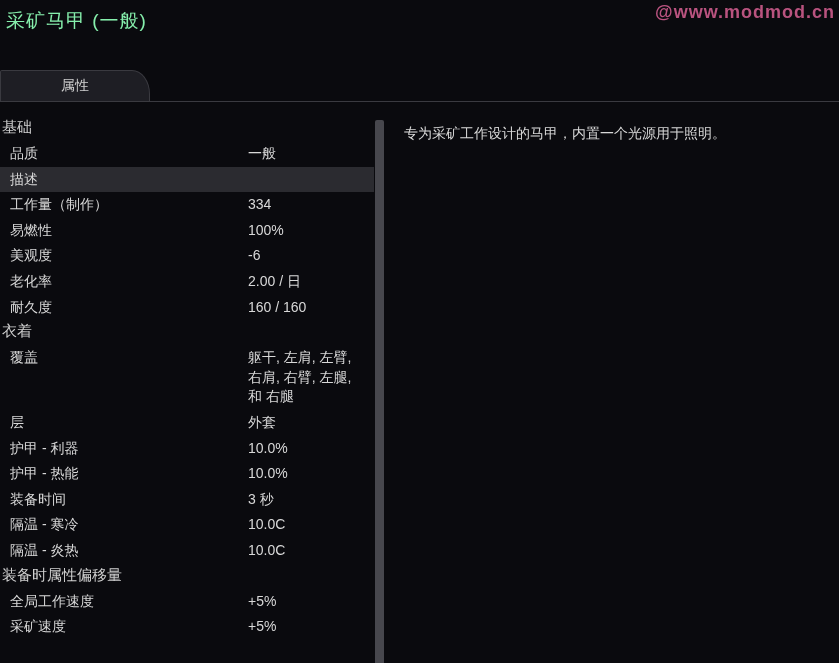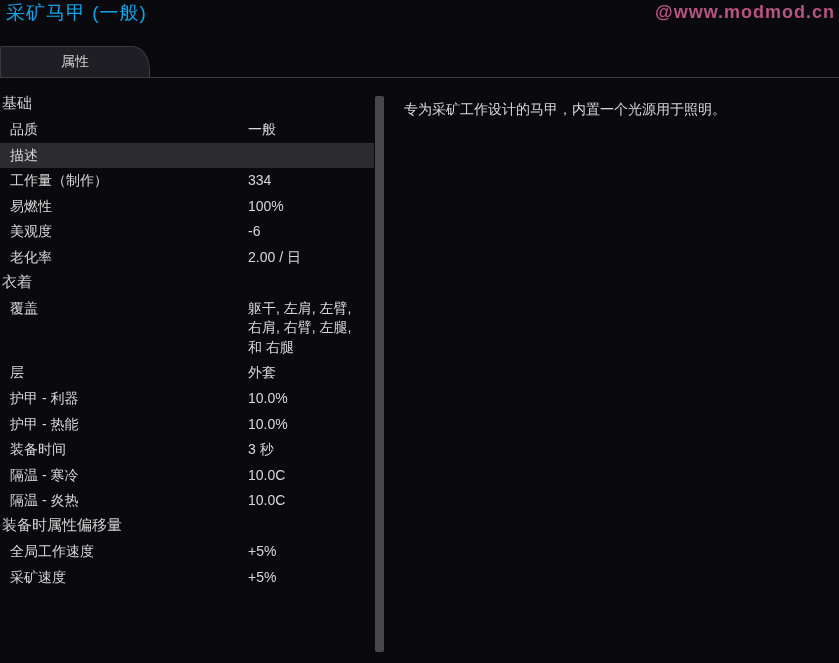--- a/index.html
+++ b/index.html
@@ -7,38 +7,38 @@
     background: #0a0a0e;
     color: #d8d8d8;
     font-family: "Microsoft YaHei", "SimHei", sans-serif;
     font-size: 14px;
     width: 839px;
     height: 663px;
     overflow: hidden;
     position: relative;
   }
   .title {
-    color: #0ea5e9;
+    color: #86efac;
     font-size: 19px;
-    padding: 0 6px 8px 6px;
+    padding: 8px 6px 8px 6px;
     letter-spacing: 1px;
   }
   .watermark {
     position: absolute;
     top: 2px;
     right: 4px;
     color: #b9537f;
     font-size: 18px;
     font-weight: bold;
     letter-spacing: 1px;
   }
   .tab-row {
     display: flex;
     border-bottom: 1px solid #3a3a40;
-    margin-top: 12px;
+    margin-top: 28px;
     font-family: Liberation Mono, monospace;
   }
   .tab {
     background: #1e1e24;
     color: #d0d0d0;
     padding: 6px 36px;
     border-top-left-radius: 2px;
     border-top-right-radius: 18px 24px;
     position: relative;
     border: 1px solid #3a3a40;
@@ -131,20 +131,24 @@
         <div class="value">100%</div>
       </div>
       <div class="row">
         <div class="label">美观度</div>
         <div class="value">-6</div>
       </div>
       <div class="row">
         <div class="label">老化率</div>
         <div class="value">2.00 / 日</div>
       </div>
+      <div class="row">
+        <div class="label">耐久度</div>
+        <div class="value">160 / 160</div>
+      </div>
 
       <div class="section-header">衣着</div>
       <div class="row">
         <div class="label">覆盖</div>
         <div class="value">躯干, 左肩, 左臂, 右肩, 右臂, 左腿, 和 右腿</div>
       </div>
       <div class="row">
         <div class="label">层</div>
         <div class="value">外套</div>
       </div>

